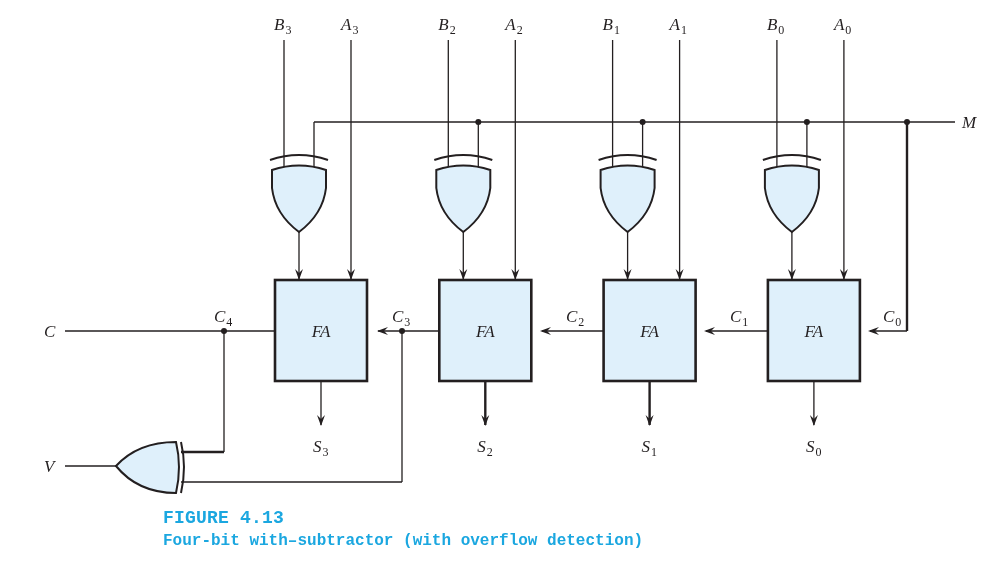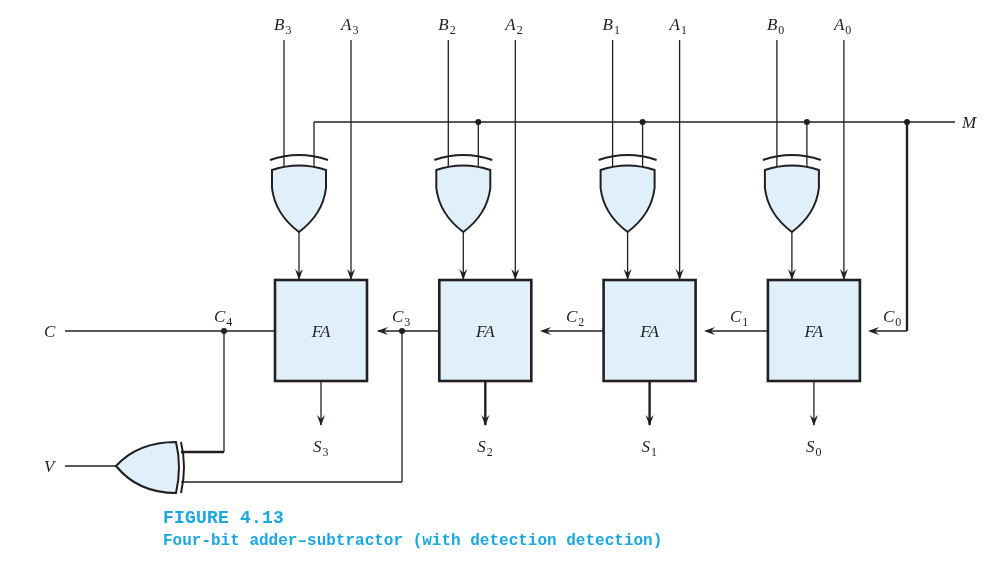--- a/index.html
+++ b/index.html
@@ -123,14 +123,14 @@
       <line x1="402" y1="482" x2="181" y2="482" class="wire"></line>
       <path d="M181,442 Q187,467 181,493" class="wire" style="stroke-width:2"></path>
       <path d="M176,442 Q182,467 176,493 Q138,493 116,466 Q138,442 176,442 Z" class="gate"></path>
       <line x1="116" y1="466" x2="65" y2="466" class="wire"></line>
       <text x="44" y="472" class="lbl" text-anchor="start"><tspan>V</tspan></text>
     </g>
 </svg>
 
 <div id="caption">
   <div id="fig-num">FIGURE 4.13</div>
-  <div id="fig-title">Four-bit adder–subtractor (with detection detection)</div>
+  <div id="fig-title">Four-bit with–subtractor (with overflow detection)</div>
 </div>
 
 </body></html>

